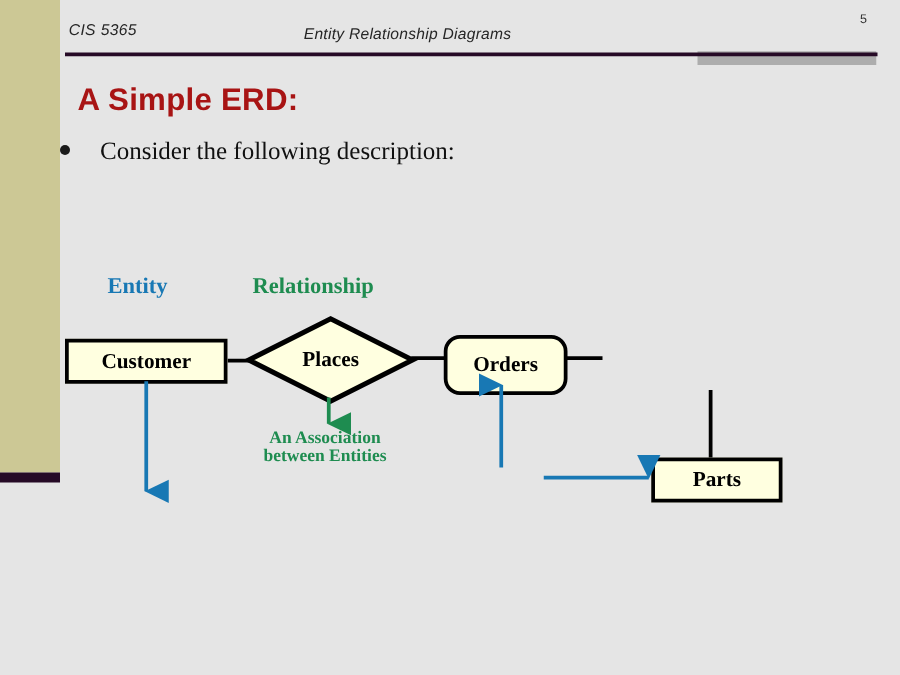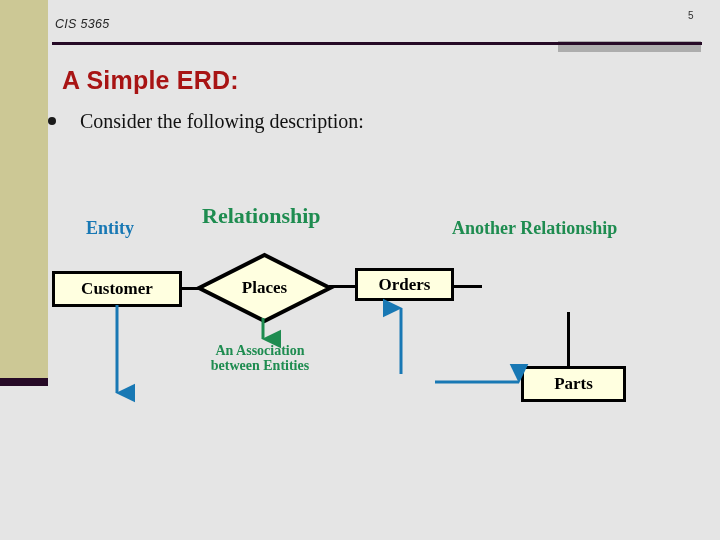--- a/index.html
+++ b/index.html
@@ -130,21 +130,21 @@
   .anno {
     position: absolute;
     font-family: "Liberation Serif", serif;
     font-weight: bold;
     white-space: nowrap;
   }
   .anno-blue  { color: #1878b4; }
   .anno-green { color: #1e8c50; }
 
   #label-entity        { left: 86px;  top: 218px; font-size: 18px; }
-  #label-relationship  { left: 202px; top: 203px; font-size: 22px; }
+  #label-relationship  { left: 202px; top: 218px; font-size: 18px; }
   #label-another-rel   { left: 452px; top: 218px; font-size: 18px; }
 
   #label-association {
     left: 190px; top: 343px;
     font-size: 14px;
     text-align: center;
     line-height: 1.08;
     white-space: normal;
     width: 140px;
   }
@@ -165,21 +165,21 @@
     display: flex;
     align-items: center;
     justify-content: center;
     font-family: "Liberation Serif", serif;
     font-weight: bold;
     font-size: 17px;
     color: #000000;
     box-sizing: border-box;
   }
   #box-customer { left: 52px;  top: 271px; width: 130px; height: 36px; }
-  #box-orders   { left: 355px; top: 268px; width: 99px;  height: 33px; }
+  #box-orders   { left: 355px; top: 268px; width: 99px;  height: 48px; border-radius: 13px; }
   #box-parts    { left: 521px; top: 366px; width: 105px; height: 36px; }
 
   .erd-diamond-wrap {
     position: absolute;
   }
   .erd-diamond-wrap svg { display: block; overflow: visible; }
   .erd-diamond-label {
     position: absolute;
     left: 0; top: 0;
     width: 100%; height: 100%;
@@ -211,36 +211,36 @@
 </style>
 </head>
 <body>
 
 <div id="slide">
 
   <div id="sidebar-band"></div>
   <div id="sidebar-foot"></div>
 
   <div id="header-course">CIS 5365</div>
+  <div id="header-topic">Entity Relationship Diagrams</div>
   <div id="slide-number">5</div>
 
   <div id="rule-gray"></div>
   <div id="rule-line"></div>
 
   <div id="slide-title">A Simple ERD:</div>
 
   <div id="bullet-row">
     <span id="bullet-dot"></span>
     <span id="bullet-text">Consider the following description:</span>
   </div>
 
 
   <div class="anno anno-blue" id="label-entity">Entity</div>
   <div class="anno anno-green" id="label-relationship">Relationship</div>
-  <div class="anno anno-green" id="label-another-rel">Another Relationship</div>
   <div class="anno anno-green" id="label-association">An Association between Entities</div>
 
   <div class="conn" id="conn-cust-places"></div>
   <div class="conn" id="conn-places-orders"></div>
   <div class="conn" id="conn-orders-cont"></div>
   <div class="conn" id="conn-contain-parts"></div>
 
   <div class="erd-box" id="box-customer">
     <span>Customer</span>
   </div>

